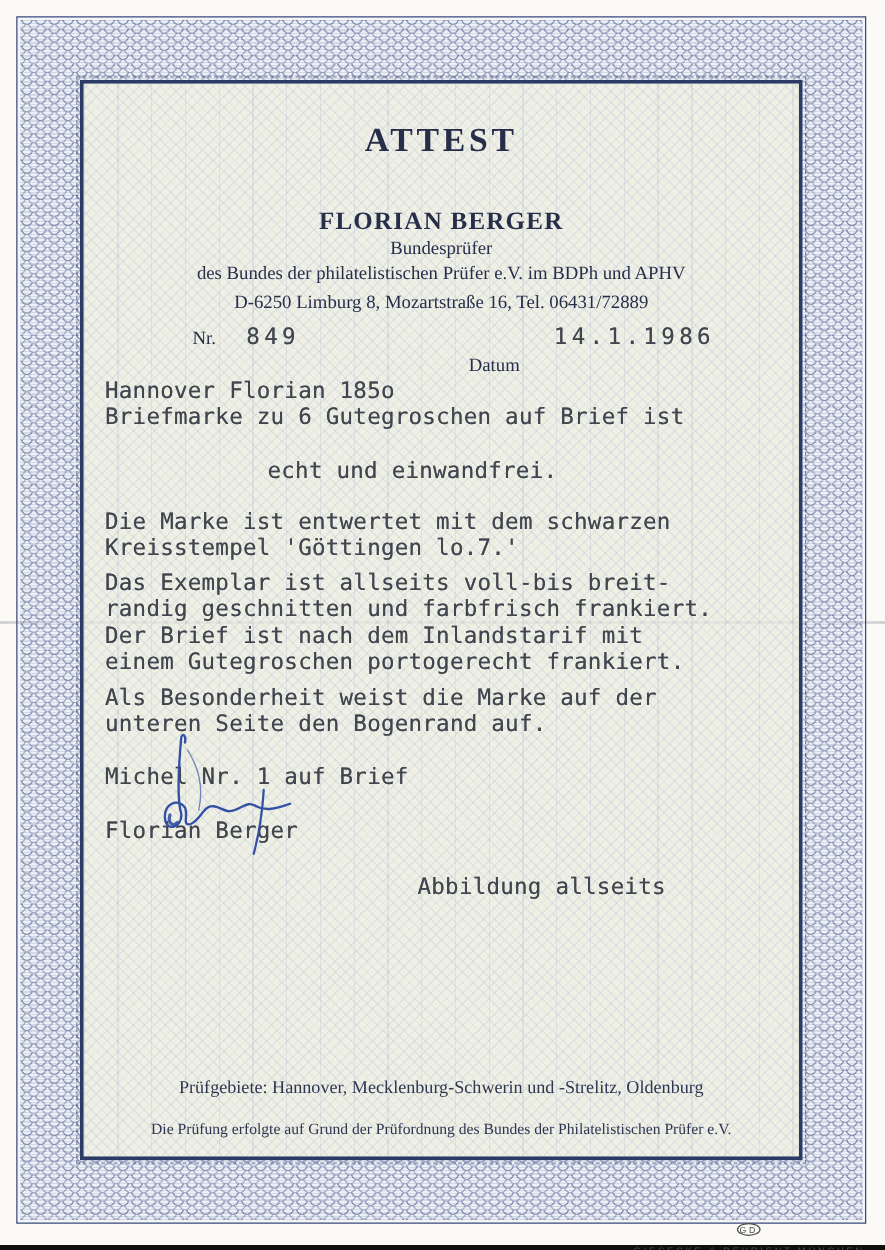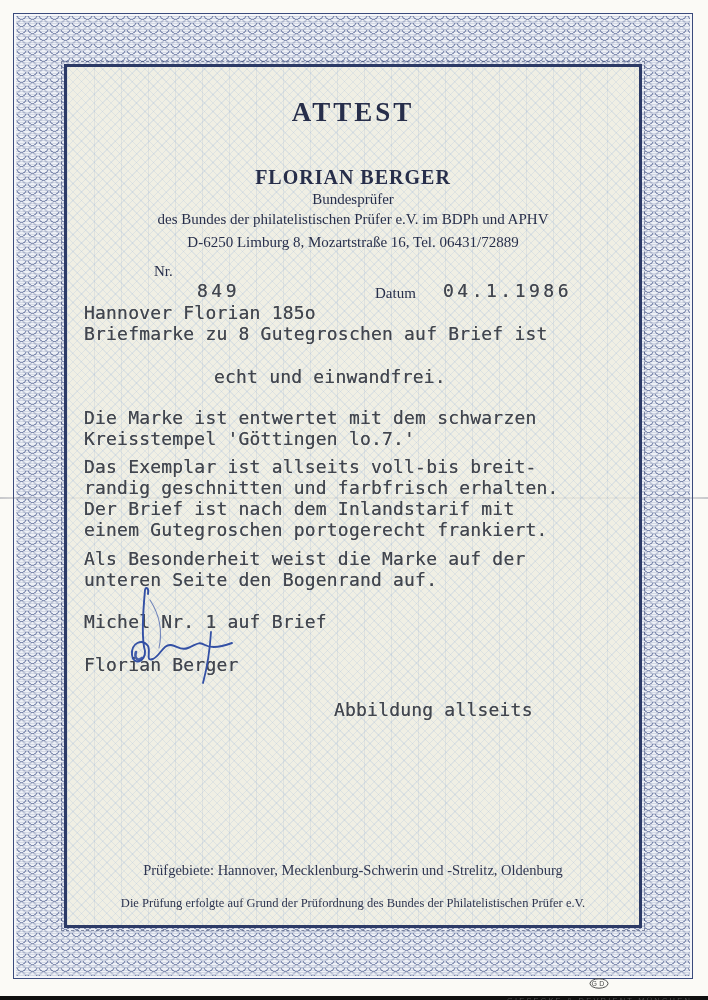--- a/index.html
+++ b/index.html
@@ -47,21 +47,21 @@
   .name{top:99px;font-size:20px;font-weight:bold;letter-spacing:1px;}
   .role{top:124px;font-size:15px;}
   .fed{top:144px;font-size:15px;}
   .addr{top:167px;font-size:15px;}
   .lbl{font-size:15px;}
   .tw{
     position:absolute;font-family:"DejaVu Sans Mono","Liberation Mono",monospace;
     font-size:18px;letter-spacing:.2px;color:#41454e;white-space:pre;
     text-shadow:0 0 .4px rgba(60,64,75,.7);
   }
-  .wide{letter-spacing:3.5px;margin-top:21px;}
+  .wide{letter-spacing:3.5px;}
   .foot1{top:795px;font-size:14.5px;color:#2e3550;}
   .foot2{top:829px;font-size:12.5px;color:#2e3550;}
   
   .crease{
     position:absolute;left:0;top:497px;width:708px;height:2px;z-index:6;pointer-events:none;
     background:linear-gradient(90deg, rgba(80,85,105,.55), rgba(80,85,105,.12) 7%, rgba(80,85,105,.12) 93%, rgba(80,85,105,.55));
     opacity:.55;
   }
   .sig{position:absolute;left:55px;top:505px;z-index:5;}
   
@@ -85,29 +85,29 @@
 
         <div class="serif center title">ATTEST</div>
         <div class="serif center name">FLORIAN BERGER</div>
         <div class="serif center role">Bundesprüfer</div>
         <div class="serif center fed">des Bundes der philatelistischen Prüfer e.V. im BDPh und APHV</div>
         <div class="serif center addr">D-6250 Limburg 8, Mozartstraße 16, Tel. 06431/72889</div>
 
         <div class="serif lbl" style="left:87px;top:196px;">Nr.</div>
         <div class="tw wide" style="left:130px;top:192px;">849</div>
         <div class="serif lbl" style="left:308px;top:196px;margin-top:22px;">Datum</div>
-        <div class="tw wide" style="left:376px;top:192px;">04.1.1986</div>
+        <div class="tw wide" style="left:376px;top:192px;">14.1.1986</div>
 
         <div class="tw" style="left:17px;top:235px;">Hannover Florian 185o</div>
-        <div class="tw" style="left:17px;top:256px;">Briefmarke zu 8 Gutegroschen auf Brief ist</div>
+        <div class="tw" style="left:17px;top:256px;">Briefmarke zu 6 Gutegroschen auf Brief ist</div>
         <div class="tw" style="left:147px;top:299px;">echt und einwandfrei.</div>
         <div class="tw" style="left:17px;top:340px;">Die Marke ist entwertet mit dem schwarzen</div>
         <div class="tw" style="left:17px;top:361px;">Kreisstempel 'Göttingen lo.7.'</div>
         <div class="tw" style="left:17px;top:389px;">Das Exemplar ist allseits voll-bis breit-</div>
-        <div class="tw" style="left:17px;top:410px;">randig geschnitten und farbfrisch erhalten.</div>
+        <div class="tw" style="left:17px;top:410px;">randig geschnitten und farbfrisch frankiert.</div>
         <div class="tw" style="left:17px;top:431px;">Der Brief ist nach dem Inlandstarif mit</div>
         <div class="tw" style="left:17px;top:452px;">einem Gutegroschen portogerecht frankiert.</div>
         <div class="tw" style="left:17px;top:481px;">Als Besonderheit weist die Marke auf der</div>
         <div class="tw" style="left:17px;top:502px;">unteren Seite den Bogenrand auf.</div>
         <div class="tw" style="left:17px;top:544px;">Michel Nr. 1 auf Brief</div>
         <div class="tw" style="left:17px;top:587px;">Florian Berger</div>
         <div class="tw" style="left:267px;top:632px;">Abbildung allseits</div>
 
         <svg class="sig" width="170" height="130" viewBox="0 0 170 130">
           <g fill="none" stroke="#3350a5" stroke-linecap="round">

